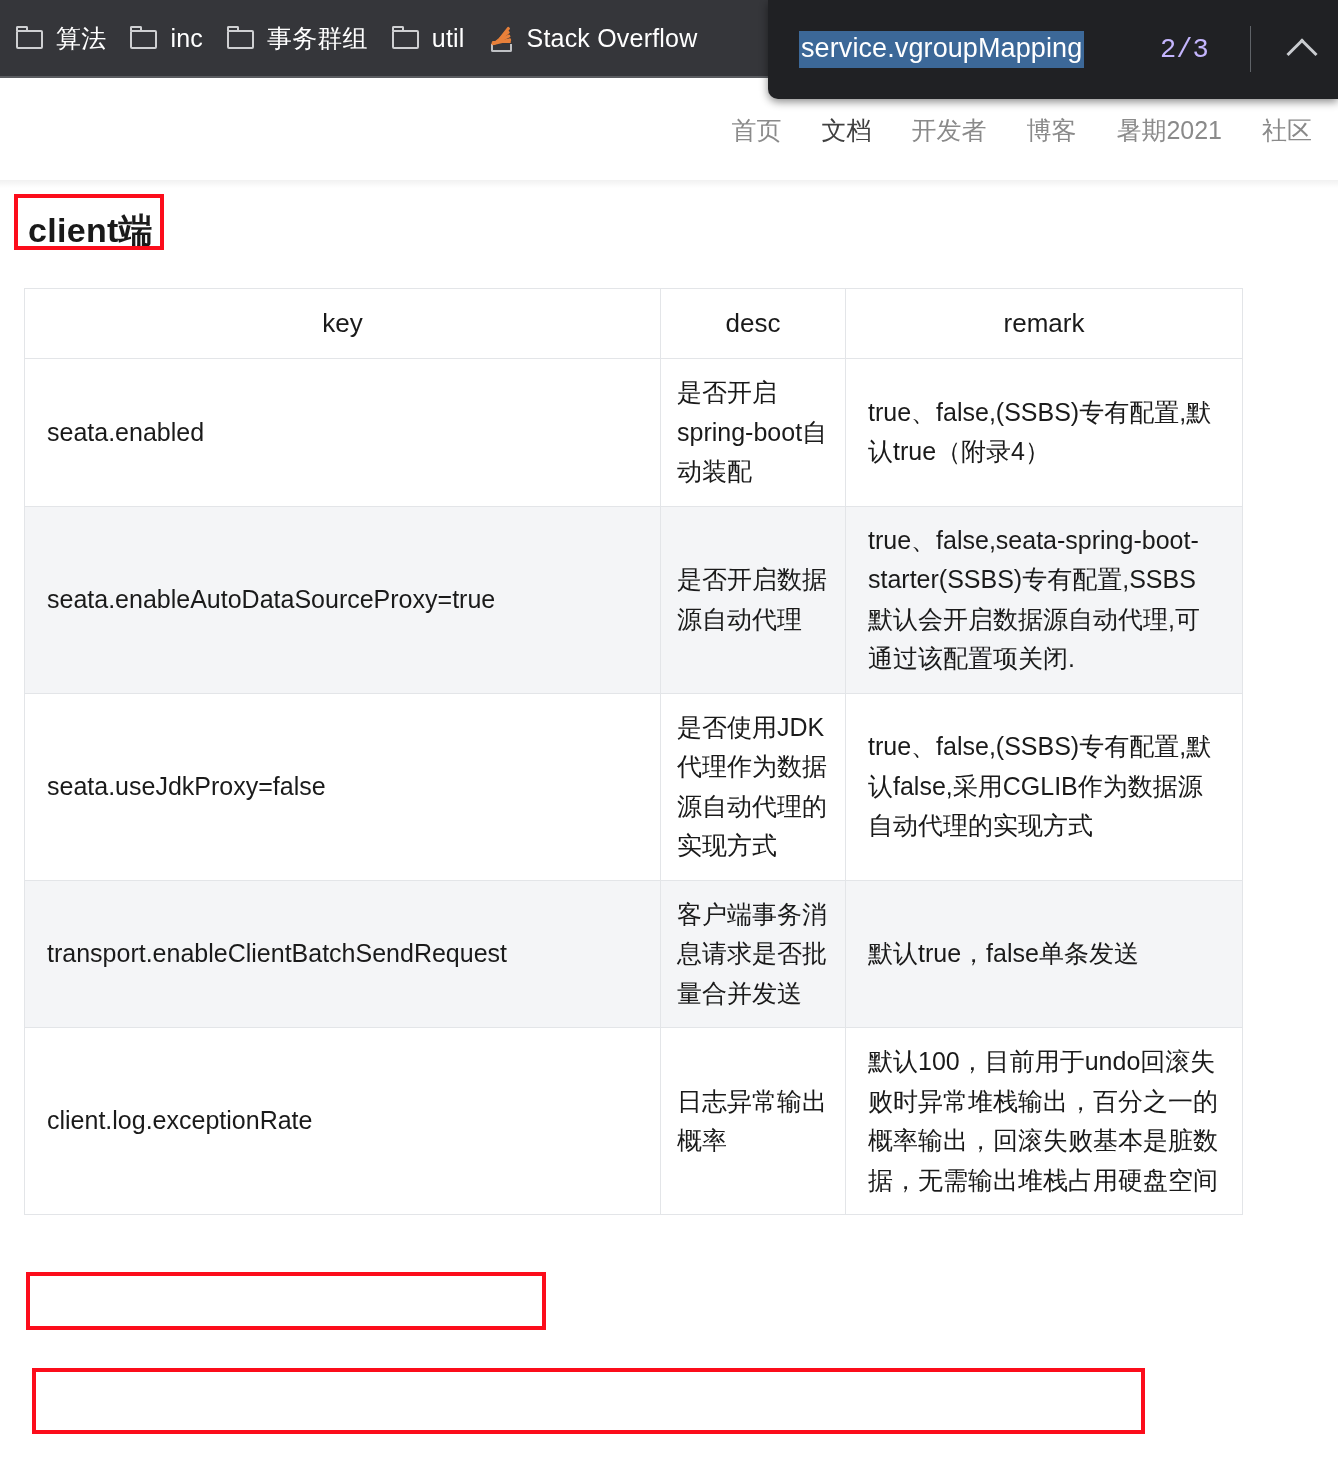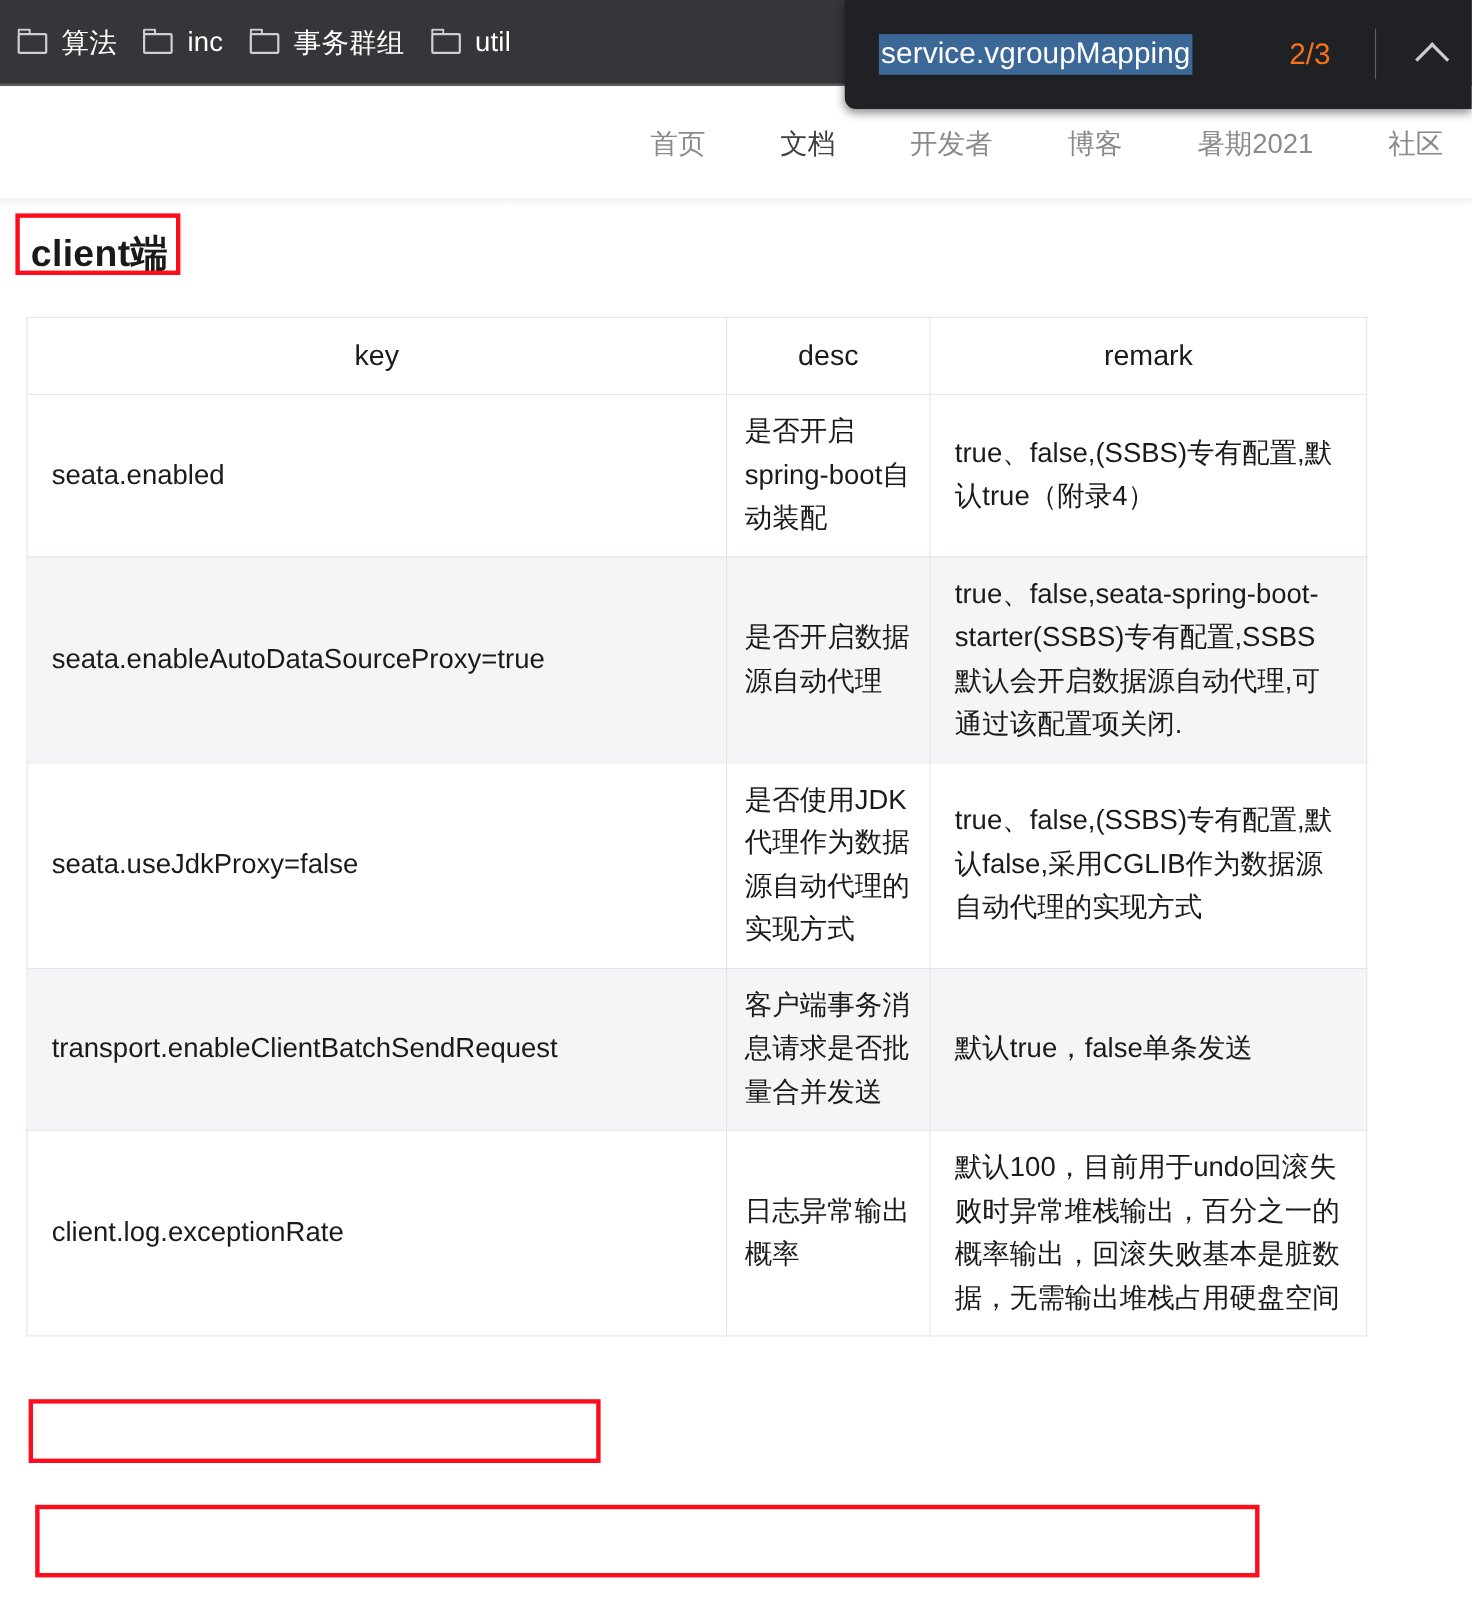--- a/index.html
+++ b/index.html
@@ -70,22 +70,22 @@
   .find-input {
     margin-left: 31px;
     background: #3c6898;
     color: #ffffff;
     font-size: 27px;
     padding: 2px 2px 4px 2px;
     letter-spacing: 0.1px;
     white-space: nowrap;
   }
   .find-count {
-    position: absolute; left: 404px;
-    color: #f97316; font-size: 27px;
+    position: absolute; left: 392px;
+    color: #c4b5fd; font-size: 27px; font-family: Liberation Mono, monospace;
   }
   .find-divider {
     position: absolute; left: 482px; top: 26px;
     width: 1px; height: 46px; background: #5f6368;
   }
   .find-up {
     position: absolute; left: 512px; top: 28px;
     width: 44px; height: 44px;
     display: flex; align-items: center; justify-content: center;
   }
@@ -101,21 +101,21 @@
   .site-nav {
     position: absolute; top: 80px; left: 0;
     width: 1338px; height: 100px;
     background: #ffffff;
     display: flex; align-items: center; justify-content: flex-end;
     padding-right: 26px;
   }
   .nav-item {
     font-size: 25px;
     color: #8a8a8a;
-    margin-left: 68px;
+    margin-left: 40px;
     white-space: nowrap;
   }
   .nav-item.active { color: #404040; font-weight: normal; }
   .nav-shadow {
     position: absolute; top: 180px; left: 0;
     width: 1338px; height: 8px;
     background: linear-gradient(to bottom, rgba(0,0,0,0.055), rgba(0,0,0,0));
   }
 
   
@@ -208,20 +208,31 @@
         </span>
       <span class="bm-label">事务群组</span>
     </div>
     <div class="bm-item">
       <span class="folder-icon">
           <span class="tab"></span>
           <span class="body"></span>
         </span>
       <span class="bm-label">util</span>
     </div>
+    <div class="bm-item">
+      <span class="so-icon">
+        <span class="cup"></span>
+        <span class="bar" style="left:5px; top:1px; width:15px; transform:rotate(-52deg);"></span>
+        <span class="bar" style="left:3px; top:5px; width:17px; transform:rotate(-40deg);"></span>
+        <span class="bar" style="left:2px; top:9px; width:19px; transform:rotate(-26deg);"></span>
+        <span class="bar" style="left:2px; top:13px; width:20px; transform:rotate(-13deg);"></span>
+        <span class="bar" style="left:3px; top:16px; width:19px;"></span>
+      </span>
+      <span class="bm-label">Stack Overflow</span>
+    </div>
   </div>
 
   <div class="find-bar">
     <span class="find-input">service.vgroupMapping</span>
     <span class="find-count">2/3</span>
     <span class="find-divider"></span>
     <span class="find-up">
       <span class="chev-up"></span>
     </span>
   </div>

